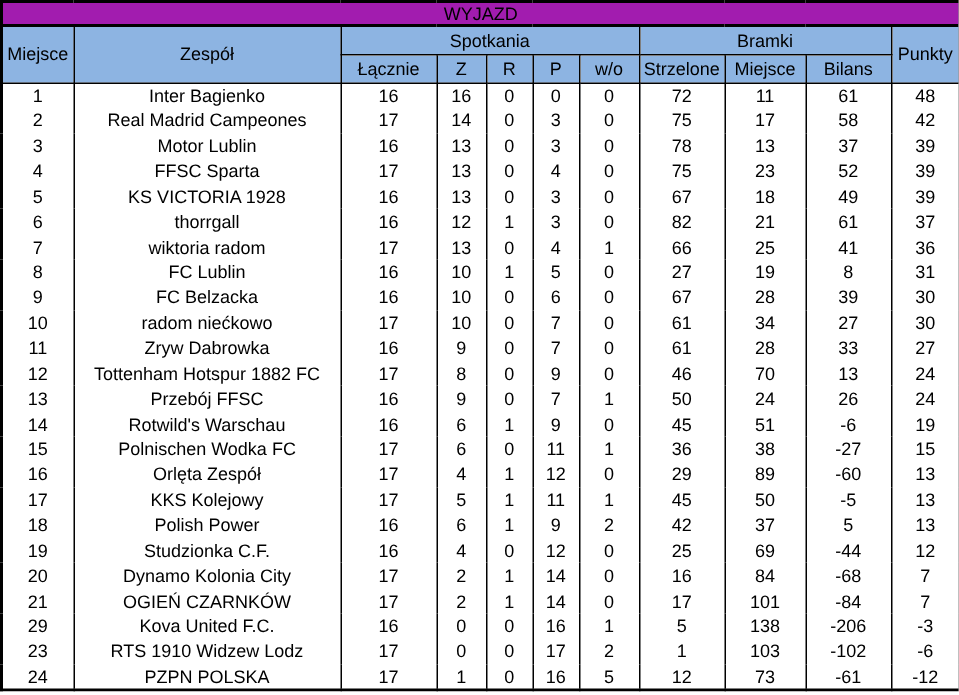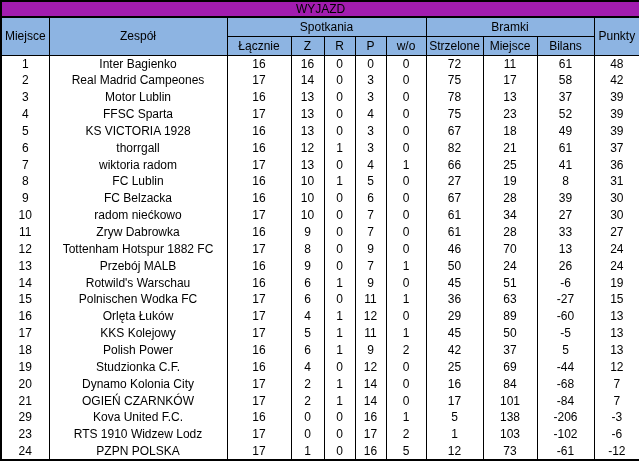--- a/index.html
+++ b/index.html
@@ -248,21 +248,21 @@
         <td>0</td>
         <td>9</td>
         <td>0</td>
         <td>46</td>
         <td>70</td>
         <td>13</td>
         <td>24</td>
       </tr>
       <tr>
         <td>13</td>
-        <td>Przebój MALB</td>
+        <td>Przebój FFSC</td>
         <td>16</td>
         <td>9</td>
         <td>0</td>
         <td>7</td>
         <td>1</td>
         <td>50</td>
         <td>24</td>
         <td>26</td>
         <td>24</td>
       </tr>
@@ -281,27 +281,27 @@
       </tr>
       <tr>
         <td>15</td>
         <td>Polnischen Wodka FC</td>
         <td>17</td>
         <td>6</td>
         <td>0</td>
         <td>11</td>
         <td>1</td>
         <td>36</td>
-        <td>63</td>
+        <td>38</td>
         <td>-27</td>
         <td>15</td>
       </tr>
       <tr>
         <td>16</td>
-        <td>Orlęta Łuków</td>
+        <td>Orlęta Zespół</td>
         <td>17</td>
         <td>4</td>
         <td>1</td>
         <td>12</td>
         <td>0</td>
         <td>29</td>
         <td>89</td>
         <td>-60</td>
         <td>13</td>
       </tr>

